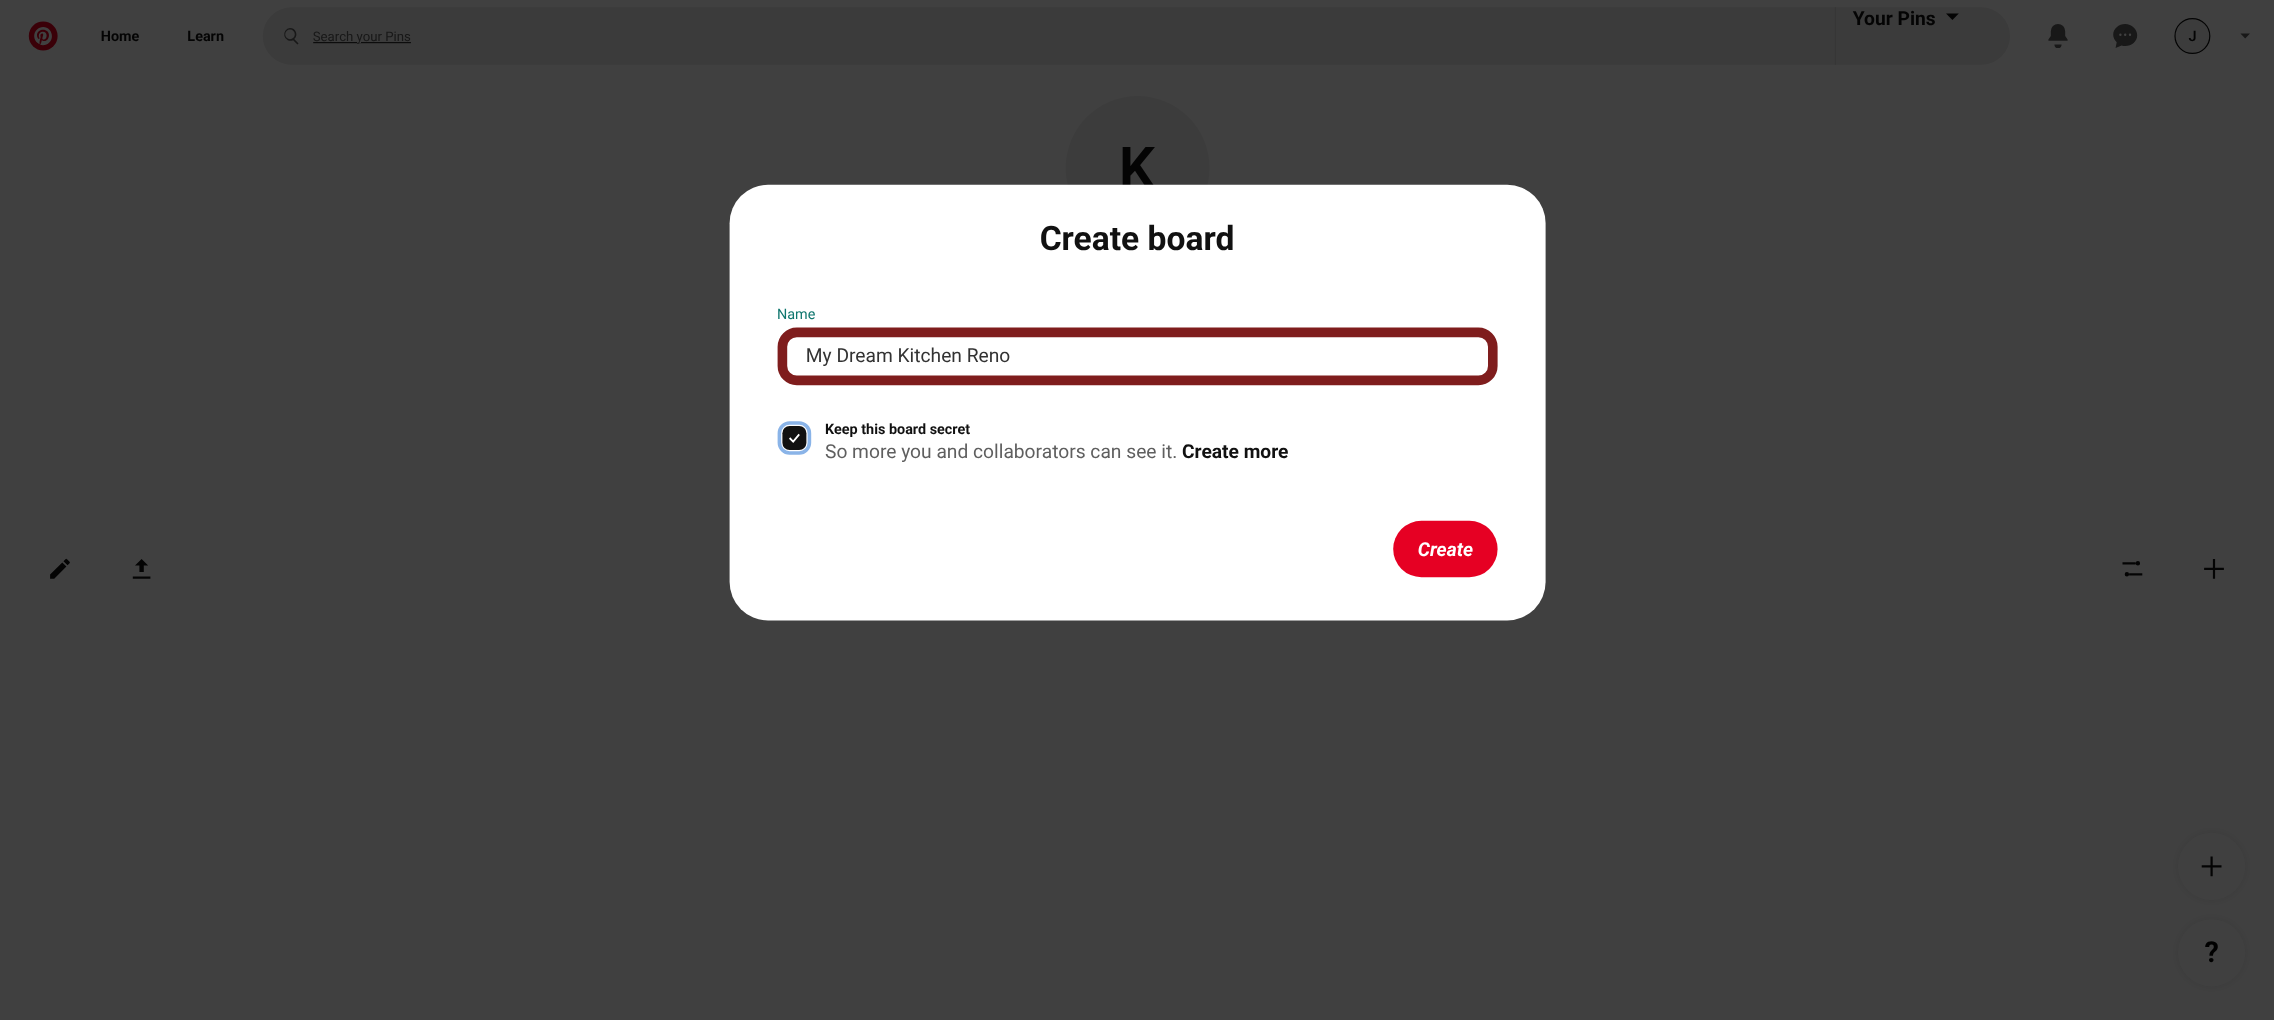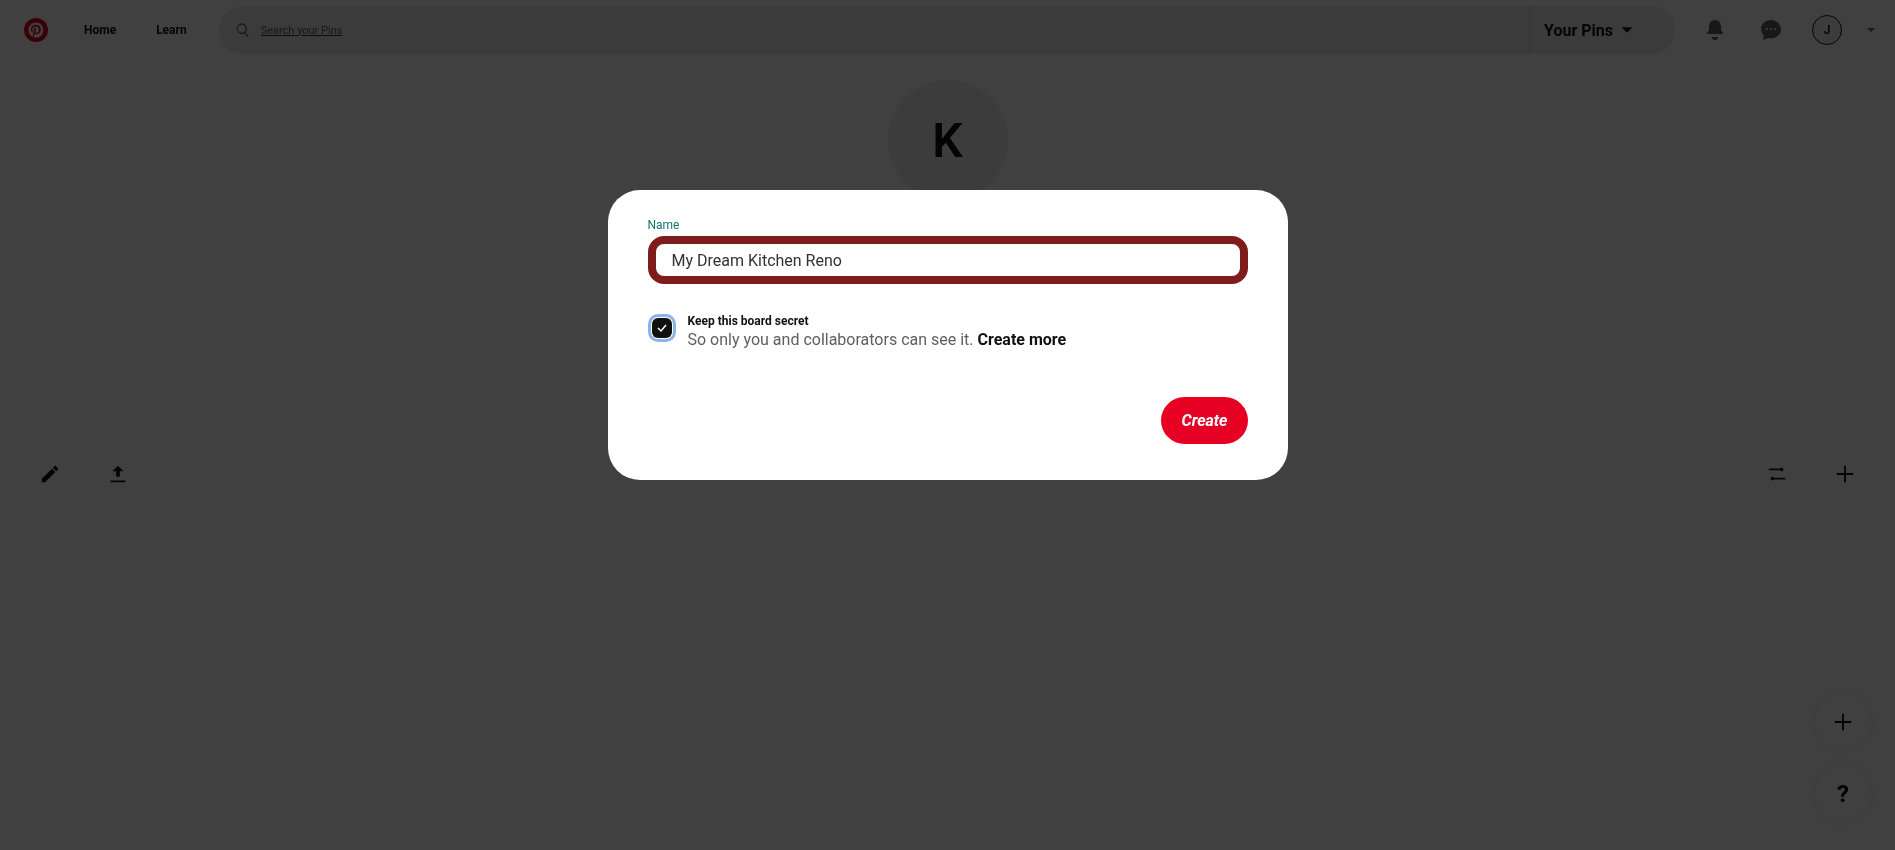--- a/index.html
+++ b/index.html
@@ -65,21 +65,20 @@
       border: none;
       background: transparent;
       font-size: 11px;
       outline: none;
       color: #333;
       text-decoration: underline;
     }
     .search-input::placeholder { color: #5f5f5f; }
     .search-scope {
       display: flex;
-      align-items: center;
       gap: 6px;
       padding: 0 14px;
       height: 100%;
       border-left: 1px solid #d8d8d8;
       font-weight: 700;
       font-size: 16px;
       color: #111;
       cursor: pointer;
     }
     .hdr-icon-btn {
@@ -344,36 +343,37 @@
   <svg viewBox="0 0 24 24">
       <path d="M11 3h2v8h8v2h-8v8h-2v-8H3v-2h8z"></path>
     </svg>
 </div>
 <div class="float-btn float-help">
   <span class="q">?</span>
 </div>
 
 <div class="overlay">
   <div class="modal">
+    <h2 class="modal-title">Create board</h2>
 
     <label class="field-label">Name</label>
     <input class="name-input" type="text" value="My Dream Kitchen Reno" style="">
 
     <div class="secret-row">
       <div class="checkbox-wrap">
         <div class="checkbox-inner">
           <svg viewBox="0 0 24 24">
               <polyline points="4,12 10,18 20,6"></polyline>
             </svg>
         </div>
       </div>
       <div>
         <div class="secret-title">Keep this board secret</div>
         <div class="secret-sub">
-          <span>So only you and collaborators can see it. </span><span class="learn">Create more</span>
+          <span>So more you and collaborators can see it. </span><span class="learn">Create more</span>
         </div>
       </div>
     </div>
 
     <div class="modal-actions">
       <button class="create-btn">Create</button>
     </div>
   </div>
 </div>
 

